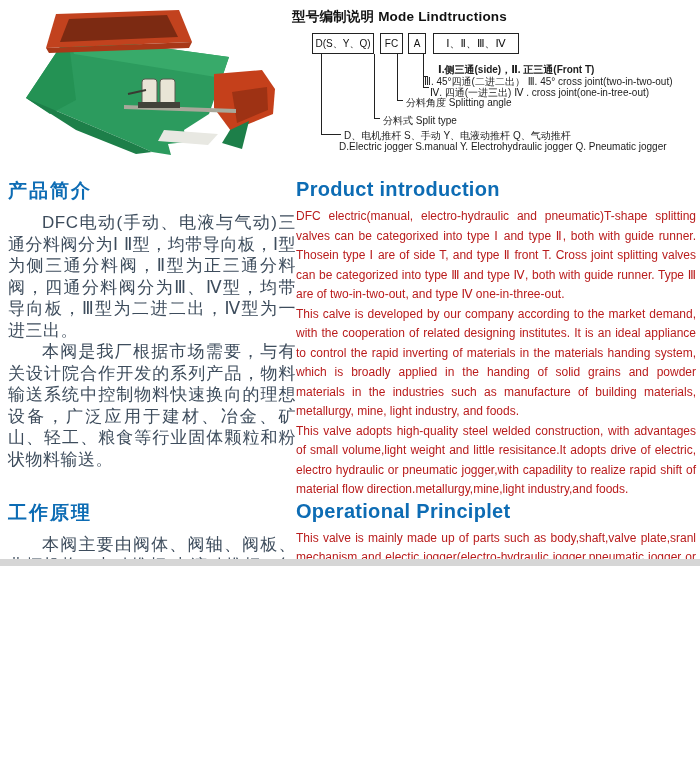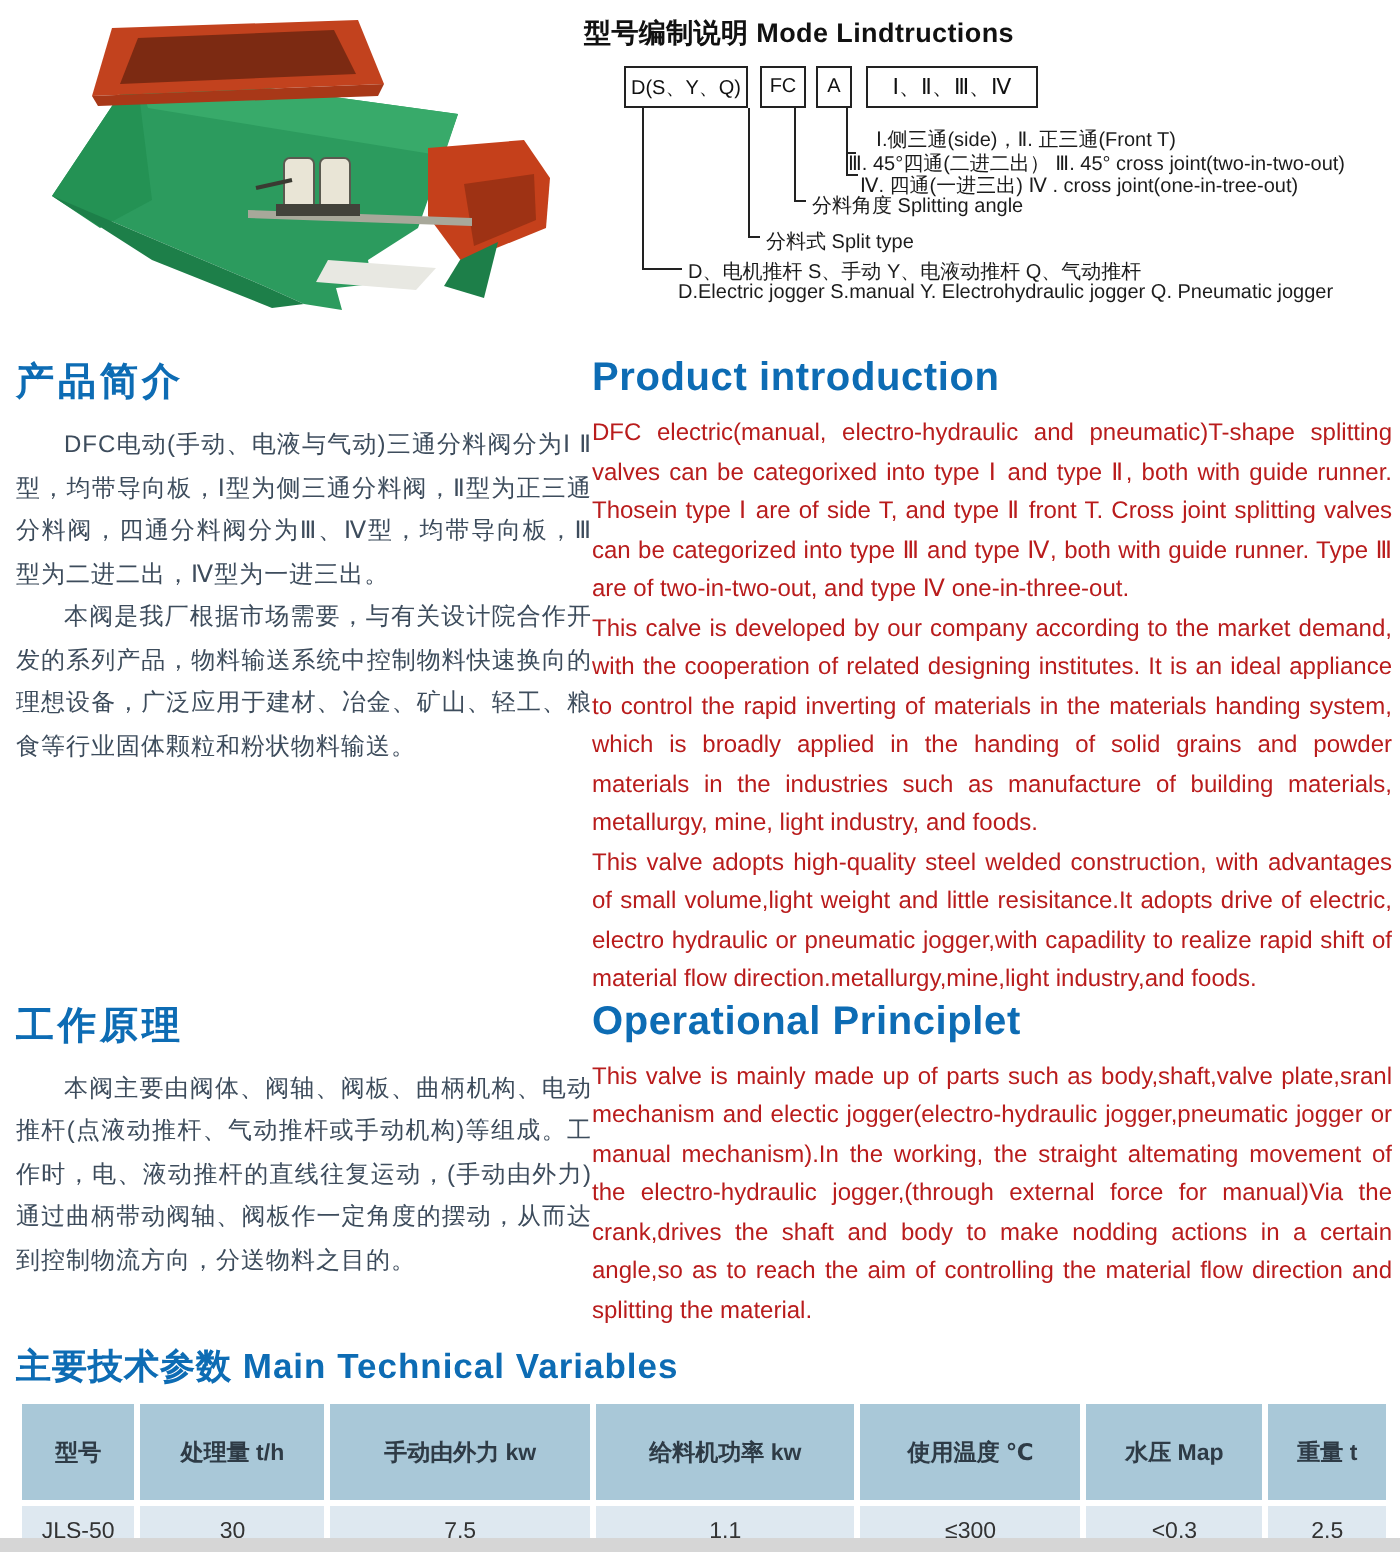--- a/index.html
+++ b/index.html
@@ -1,18 +1,18 @@
 <!DOCTYPE html>
 <html><head>
 <meta charset="utf-8">
 <style>
   * { margin:0; padding:0; box-sizing:border-box; }
   html,body { background:#ffffff; }
   .page {
-    position:relative; width:700px; height:776px; overflow:hidden;
+    position:relative; width:700px; height:566px; overflow:hidden;
     background:#ffffff; font-family:"Liberation Sans","DejaVu Sans",sans-serif;
     color:#3d4c5c;
   }
   
   .top-section { position:relative; width:700px; height:172px; }
   .photo-wrap { position:absolute; left:16px; top:2px; width:268px; height:165px; }
   .diagram { position:absolute; left:290px; top:8px; width:410px; height:160px; font-size:10px; color:#1c1c1c; }
   .diagram .dg-title { position:absolute; left:2px; top:0; font-size:13.5px; font-weight:bold; color:#111; letter-spacing:0.2px; }
   .dg-box {
     position:absolute; top:25px; height:21px; border:1.5px solid #222;
@@ -23,21 +23,21 @@
   .dg-elbow { border-left:1.5px solid #222; border-bottom:1.5px solid #222; }
   .dg-label { position:absolute; white-space:nowrap; color:#1c1c1c; }
   
   .columns {
     display:grid; grid-template-columns:288px 1fr; 
     padding:6px 4px 0 8px; align-items:start;
   }
   .cell-intro { min-height:268px; }
   .sec-title-cn { color:#0d6cb4; font-size:19px; font-weight:bold; letter-spacing:2px; margin-bottom:8px; }
   .sec-title-en { color:#0d6cb4; font-size:20px; font-weight:bold; margin-bottom:6px; letter-spacing:0.3px; }
-  .cn-text p { font-size:12px; line-height:21.5px; text-align:justify; text-indent:2em; color:#3d4c5c; letter-spacing:0.5px; }
+  .cn-text p { font-size:17px; line-height:21.5px; text-align:justify; text-indent:2em; color:#3d4c5c; letter-spacing:0.5px; }
   .en-text p { font-size:12px; line-height:19.5px; text-align:justify; color:#b91c1c; }
   
   .table-section { padding:2px 4px 0 8px; }
   .table-title { color:#0d6cb4; font-size:17.5px; font-weight:bold; margin:4px 0 4px 0; letter-spacing:0.5px; }
   table.spec { width:688px; border-collapse:separate; border-spacing:3px; background:#fff; }
   table.spec th {
     background:#a9c8d8; height:48px; font-size:11.5px; font-weight:bold; color:#2e3b46;
     text-align:center; vertical-align:middle; padding:0 4px;
   }
   table.spec td { height:25px; font-size:11.5px; color:#333; text-align:center; vertical-align:middle; }
@@ -83,21 +83,21 @@
       <div class="dg-box" style="left:74px; width:23px;">FC</div>
       <div class="dg-box" style="left:102px; width:18px;">A</div>
       <div class="dg-box" style="left:127px; width:86px; font-size:11px;">Ⅰ、Ⅱ、Ⅲ、Ⅳ</div>
 
       <div class="dg-line dg-elbow" style="left:31px;  top:46px; width:20px; height:81px;"></div>
       <div class="dg-line dg-elbow" style="left:84px;  top:46px; width:6px;  height:65px;"></div>
       <div class="dg-line dg-elbow" style="left:107px; top:46px; width:6px;  height:47px;"></div>
       <div class="dg-line dg-elbow" style="left:133px; top:46px; width:6px;  height:34px;"></div>
       <div class="dg-line" style="left:133px; top:63px; width:5px; height:6px; border-bottom:1.5px solid #222;"></div>
 
-      <div class="dg-label" style="left:148px; top:55px;">Ⅰ.侧三通(side)，Ⅱ. 正三通(Front T)</div>
+      <div class="dg-label" style="left:148px; top:55px;font-weight:bold;">Ⅰ.侧三通(side)，Ⅱ. 正三通(Front T)</div>
       <div class="dg-label" style="left:134px; top:66.5px;">Ⅲ. 45°四通(二进二出） Ⅲ. 45° cross joint(two-in-two-out)</div>
       <div class="dg-label" style="left:140px; top:77.5px;">Ⅳ. 四通(一进三出) Ⅳ . cross joint(one-in-tree-out)</div>
       <div class="dg-label" style="left:116px; top:87.5px;">分料角度 Splitting angle</div>
       <div class="dg-label" style="left:93px;  top:105.5px;">分料式 Split type</div>
       <div class="dg-label" style="left:54px;  top:121px;">D、电机推杆  S、手动  Y、电液动推杆  Q、气动推杆</div>
       <div class="dg-label" style="left:49px;  top:133px;">D.Electric jogger  S.manual  Y. Electrohydraulic jogger  Q. Pneumatic jogger</div>
     </div>
   </div>
 
   <div class="columns">

